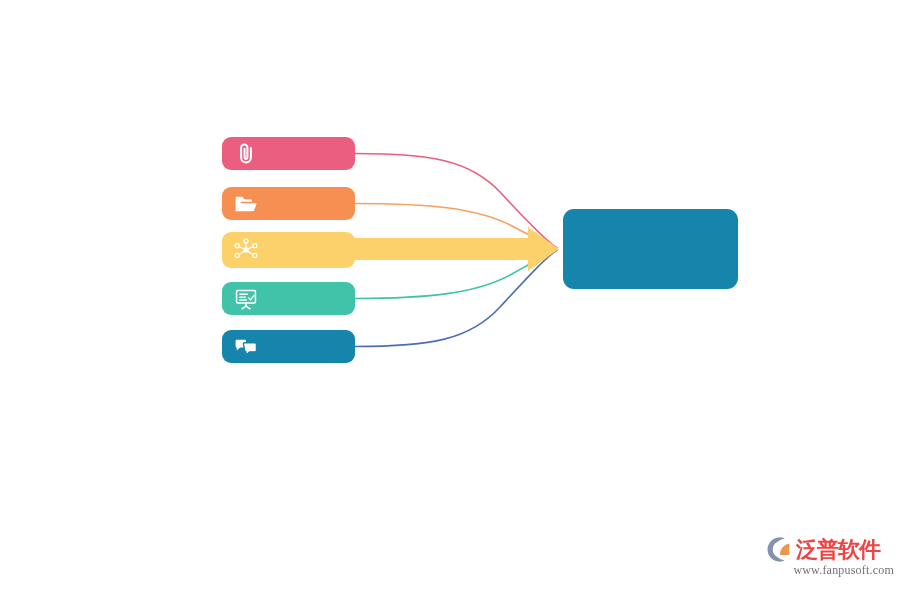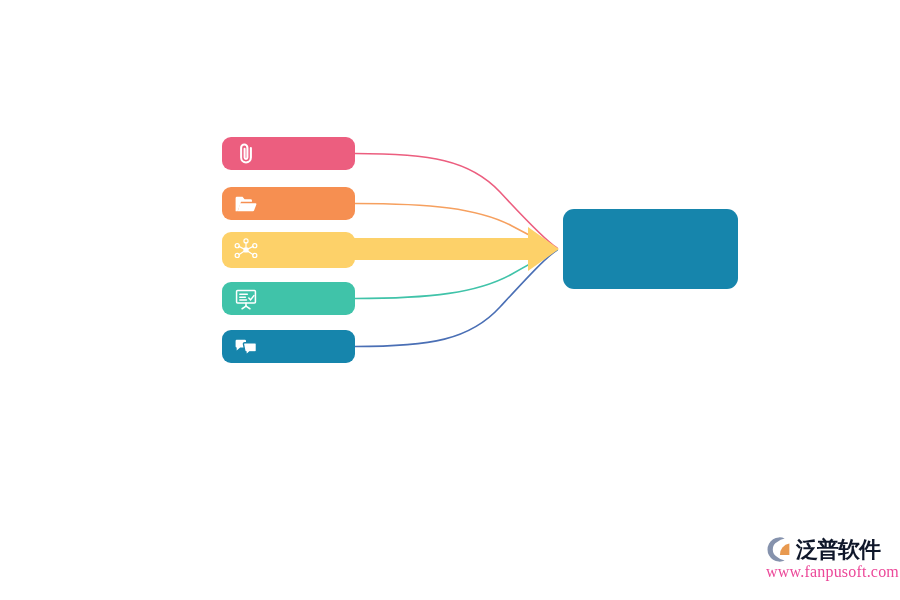--- a/index.html
+++ b/index.html
@@ -106,30 +106,30 @@
   }
   #wm-mark {
     width: 29px;
     height: 29px;
     flex: none;
   }
   #wm-name {
     font-family: "DejaVu Sans", "Liberation Sans", sans-serif;
     font-size: 22px;
     font-weight: bold;
-    color: #0f172a;
+    color: #ef4444;
     margin-left: 1px;
     line-height: 29px;
     letter-spacing: -1px;
   }
   #wm-url {
     font-family: "Liberation Serif", "DejaVu Serif", serif;
-    font-size: 16px;
-    color: #ec4899;
-    text-align: left;
+    font-size: 12px;
+    color: #737373;
+    text-align: right;
     letter-spacing: 0.2px;
     margin-top: -1px;
   }
 </style>
 </head>
 <body>
 
 <div id="stage">
 
   <div id="diagram">

